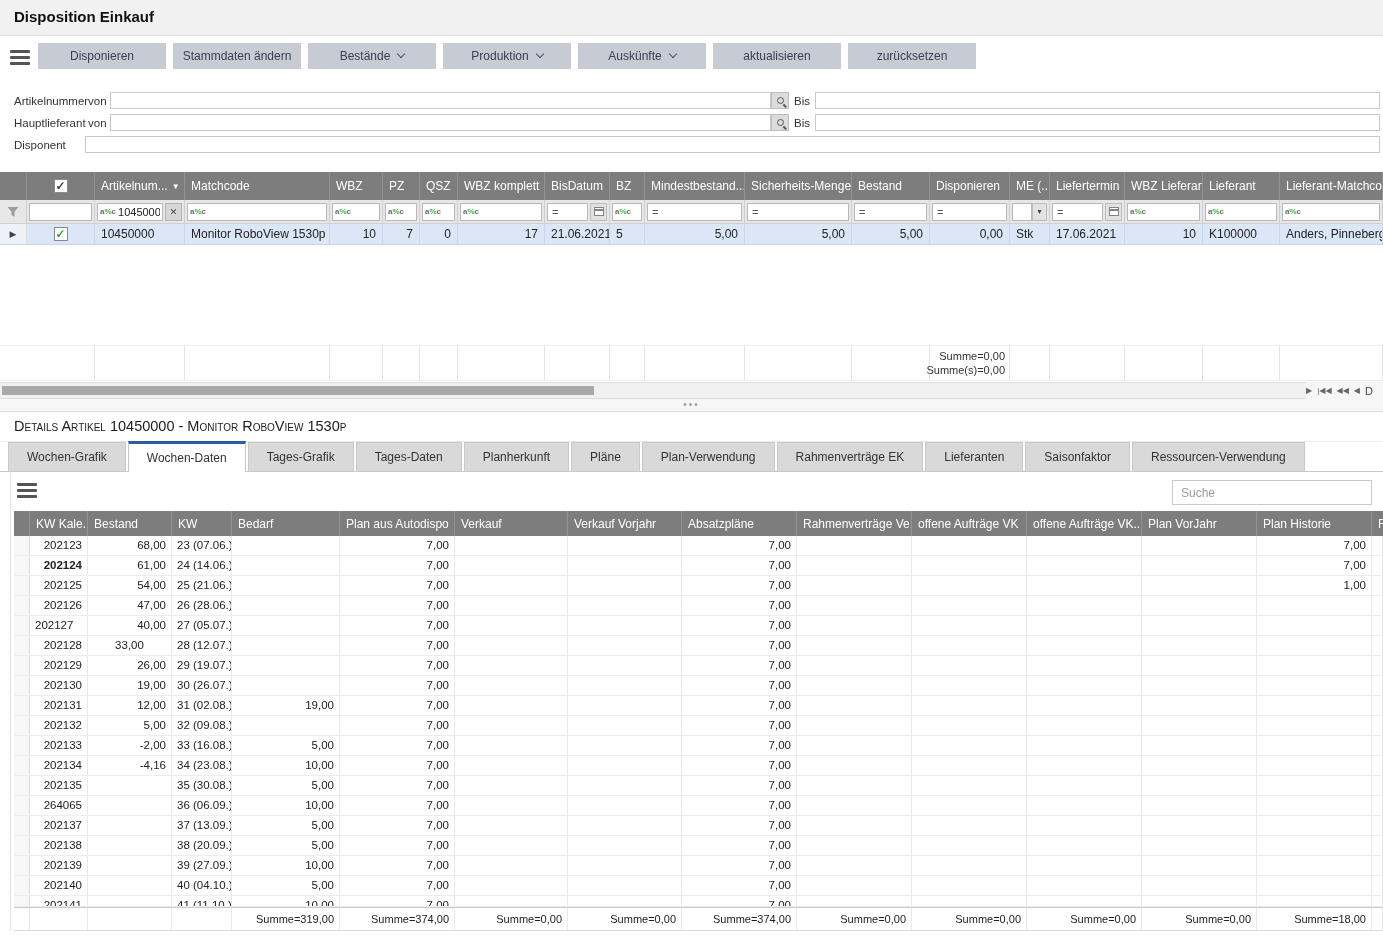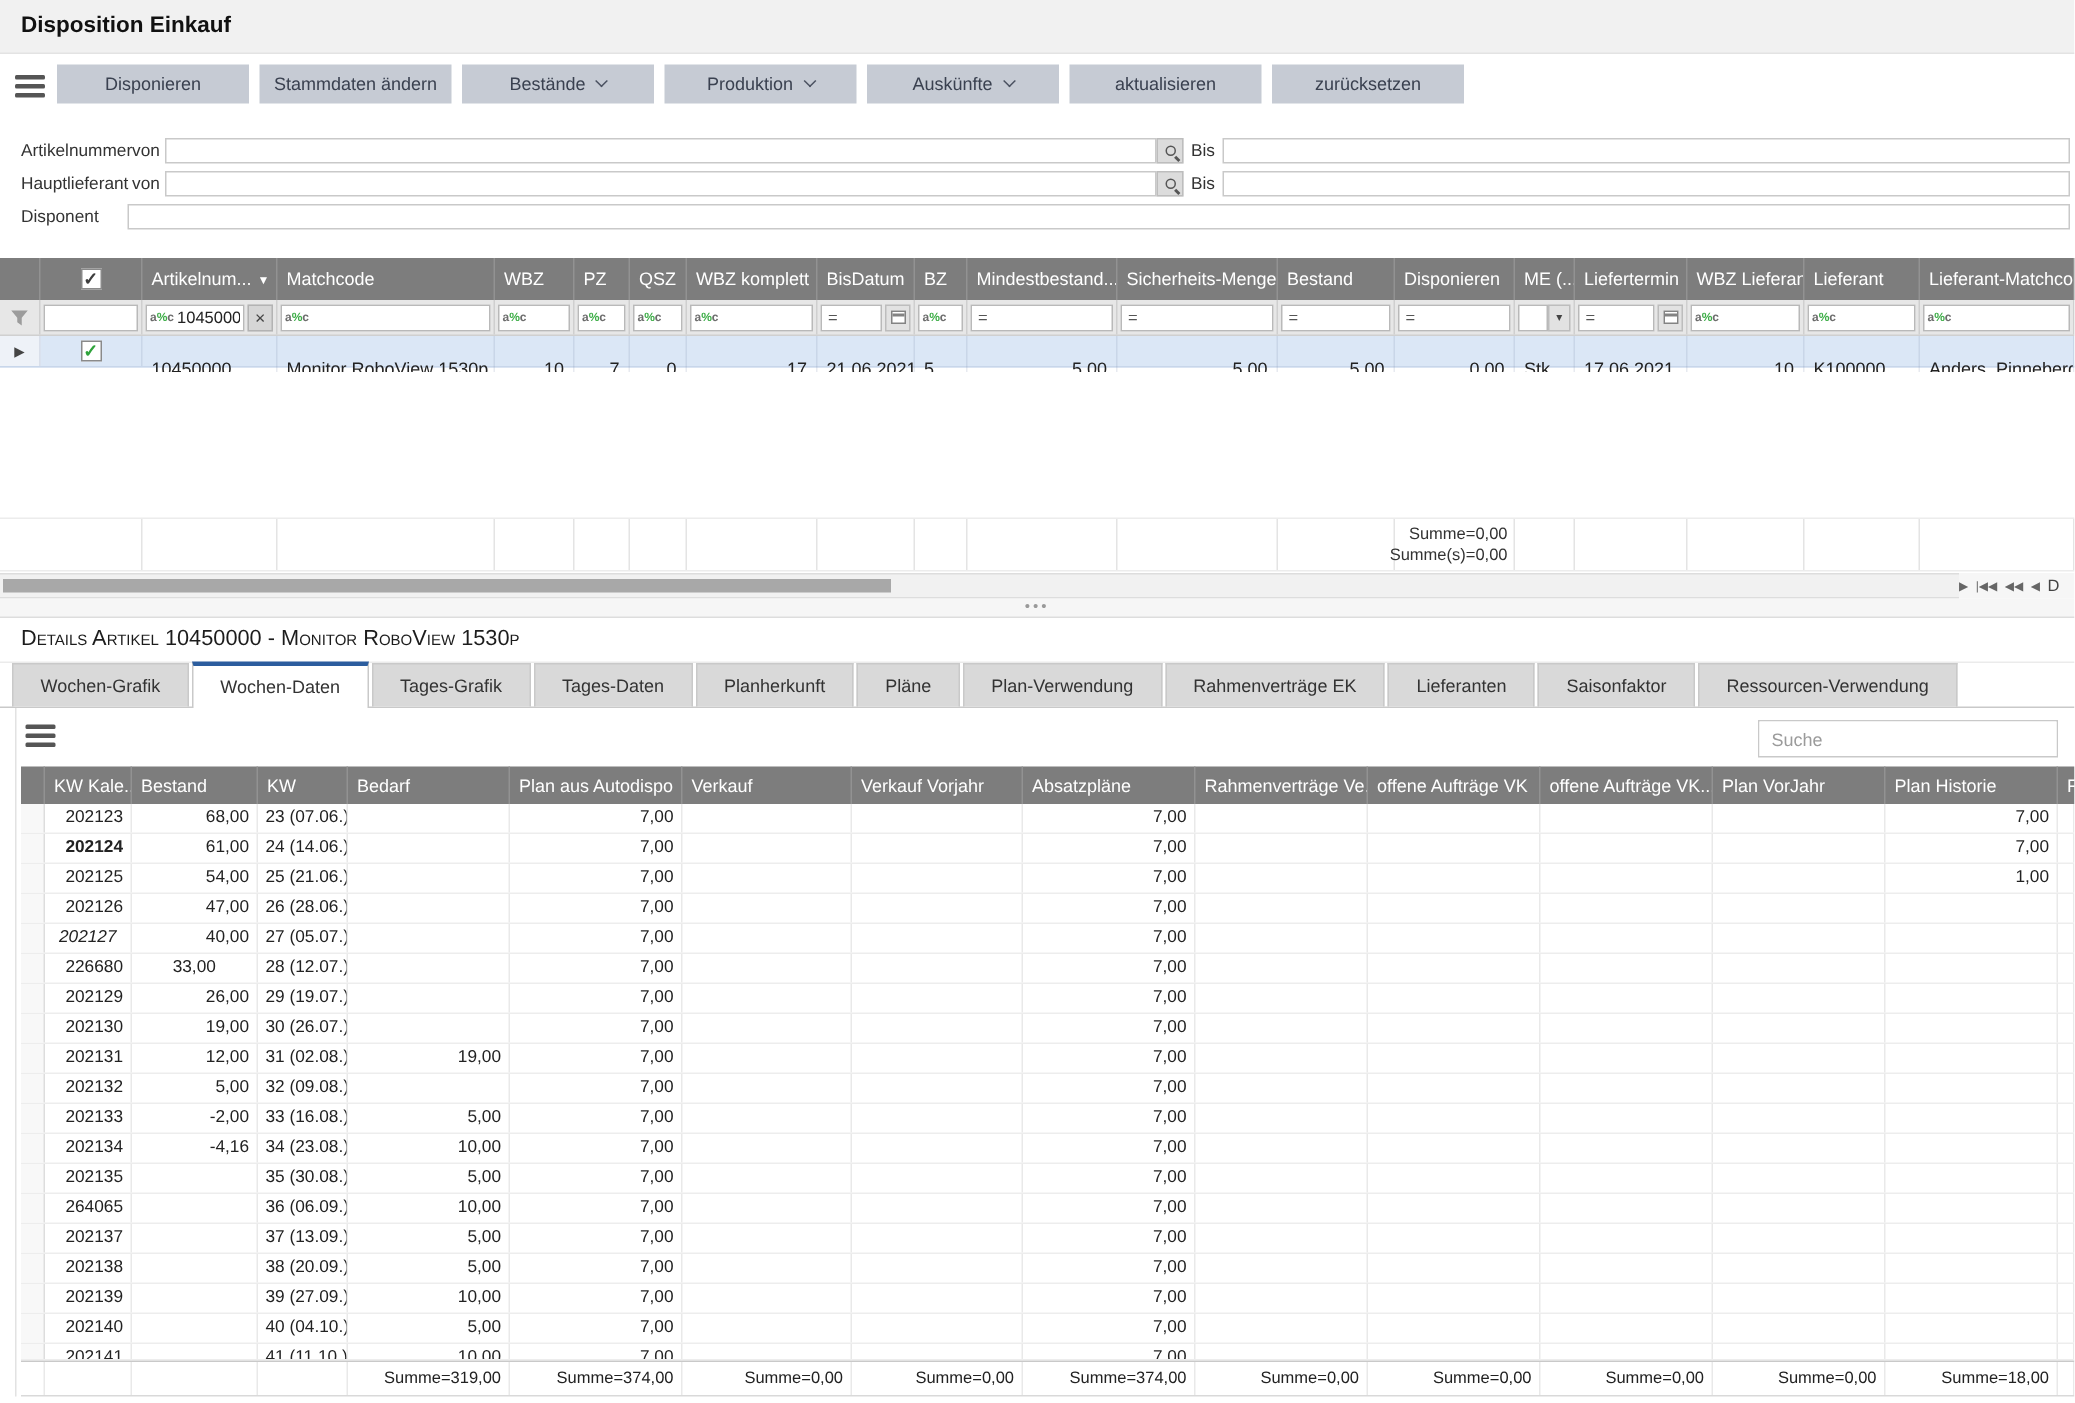--- a/index.html
+++ b/index.html
@@ -35,21 +35,21 @@
 .amc .pct{color:#3fae49}
 .fval{font-size:11px;color:#222;white-space:nowrap;overflow:hidden}
 .xbtn{width:17px;height:18px;background:#d6d6d6;border:1px solid #b3b3b3;display:flex;align-items:center;justify-content:center;font-size:9px;color:#444;margin-left:2px;cursor:pointer;flex:none}
 .eqi{font-size:11px;color:#555;padding:0 2px;flex:none}
 .calbtn{width:17px;height:18px;background:#e2e2e2;border:1px solid #bdbdbd;margin-left:2px;display:flex;align-items:center;justify-content:center;cursor:pointer;flex:none}
 .cal{width:10px;height:9px;border:1px solid #838383;position:relative;background:#fff;display:block}
 .cal::before{content:"";position:absolute;left:0;right:0;top:1px;height:1.5px;background:#838383}
 .ddbtn{width:15px;height:18px;background:#e2e2e2;border:1px solid #bdbdbd;display:flex;align-items:center;justify-content:center;font-size:8px;color:#444;cursor:pointer;flex:none}
 .funnel{display:flex}
 .g-row{display:flex;height:21px;background:#dbe7f6;border-bottom:1px solid #c8d6ea;cursor:pointer}
-.gc{border-right:1px solid rgba(120,140,170,.18);font-size:12px;line-height:20px;padding:12px 6px;white-space:nowrap;overflow:hidden;flex:none}
+.gc{border-right:1px solid rgba(120,140,170,.18);font-size:12px;line-height:20px;padding:0 6px;white-space:nowrap;overflow:hidden;flex:none}
 .gc.ctr{display:flex;align-items:center;justify-content:center;padding:0}
 .gc.rowind{background:#eef2f8;color:#444;font-size:9px;display:flex;align-items:center;justify-content:center;padding:0}
 .g-summary{position:absolute;top:173px;left:0;display:flex;height:36px;border-top:1px solid #ececec;border-bottom:1px solid #ececec;background:#fff}
 .gsc{border-right:1px solid #e4e4e4;display:flex;flex-direction:column;align-items:flex-end;justify-content:center;padding:0 4px;flex:none}
 .gsc.nob{border-right:none}
 .sline{font-size:11px;color:#333;line-height:14px}
 .g-scroll{position:absolute;top:210px;left:0;width:1306px;height:17px;background:#f1f1f1;border-top:1px solid #ddd;border-bottom:1px solid #ddd}
 .thumb{position:absolute;left:2px;top:3px;width:592px;height:9px;background:#a8a8a8;cursor:pointer}
 .g-pager{position:absolute;top:210px;left:1306px;width:77px;height:17px;display:flex;align-items:center;gap:5px;font-size:8px;color:#666;background:#f6f6f6}
 .pgi{cursor:pointer}
@@ -576,38 +576,38 @@
           <div class="dgc" style="width: 115px; text-align: right;">7,00</div>
           <div class="dgc" style="width: 115px; text-align: right;"></div>
           <div class="dgc" style="width: 115px; text-align: right;"></div>
           <div class="dgc" style="width: 115px; text-align: right;"></div>
           <div class="dgc" style="width: 115px; text-align: right;"></div>
           <div class="dgc" style="width: 115px; text-align: right;"></div>
           <div class="dgc" style="width: 11px; text-align: left;"></div>
         </div>
         <div class="dgr">
           <div class="dgc ind"></div>
-          <div class="dgc" style="width: 58px; text-align: center; font-style: italic;">202127</div>
+          <div class="dgc" style="width: 58px; text-align: left;">202127</div>
           <div class="dgc" style="width: 84px; text-align: right;">40,00</div>
           <div class="dgc" style="width: 60px; text-align: left;">27 (05.07.)</div>
           <div class="dgc" style="width: 108px; text-align: right;"></div>
           <div class="dgc" style="width: 115px; text-align: right;">7,00</div>
           <div class="dgc" style="width: 113px; text-align: right;"></div>
           <div class="dgc" style="width: 114px; text-align: right;"></div>
           <div class="dgc" style="width: 115px; text-align: right;">7,00</div>
           <div class="dgc" style="width: 115px; text-align: right;"></div>
           <div class="dgc" style="width: 115px; text-align: right;"></div>
           <div class="dgc" style="width: 115px; text-align: right;"></div>
           <div class="dgc" style="width: 115px; text-align: right;"></div>
           <div class="dgc" style="width: 115px; text-align: right;"></div>
           <div class="dgc" style="width: 11px; text-align: left;"></div>
         </div>
         <div class="dgr">
           <div class="dgc ind"></div>
-          <div class="dgc" style="width: 58px; text-align: right;">226680</div>
+          <div class="dgc" style="width: 58px; text-align: right;">202128</div>
           <div class="dgc" style="width: 84px; text-align: center;">33,00</div>
           <div class="dgc" style="width: 60px; text-align: left;">28 (12.07.)</div>
           <div class="dgc" style="width: 108px; text-align: right;"></div>
           <div class="dgc" style="width: 115px; text-align: right;">7,00</div>
           <div class="dgc" style="width: 113px; text-align: right;"></div>
           <div class="dgc" style="width: 114px; text-align: right;"></div>
           <div class="dgc" style="width: 115px; text-align: right;">7,00</div>
           <div class="dgc" style="width: 115px; text-align: right;"></div>
           <div class="dgc" style="width: 115px; text-align: right;"></div>
           <div class="dgc" style="width: 115px; text-align: right;"></div>

